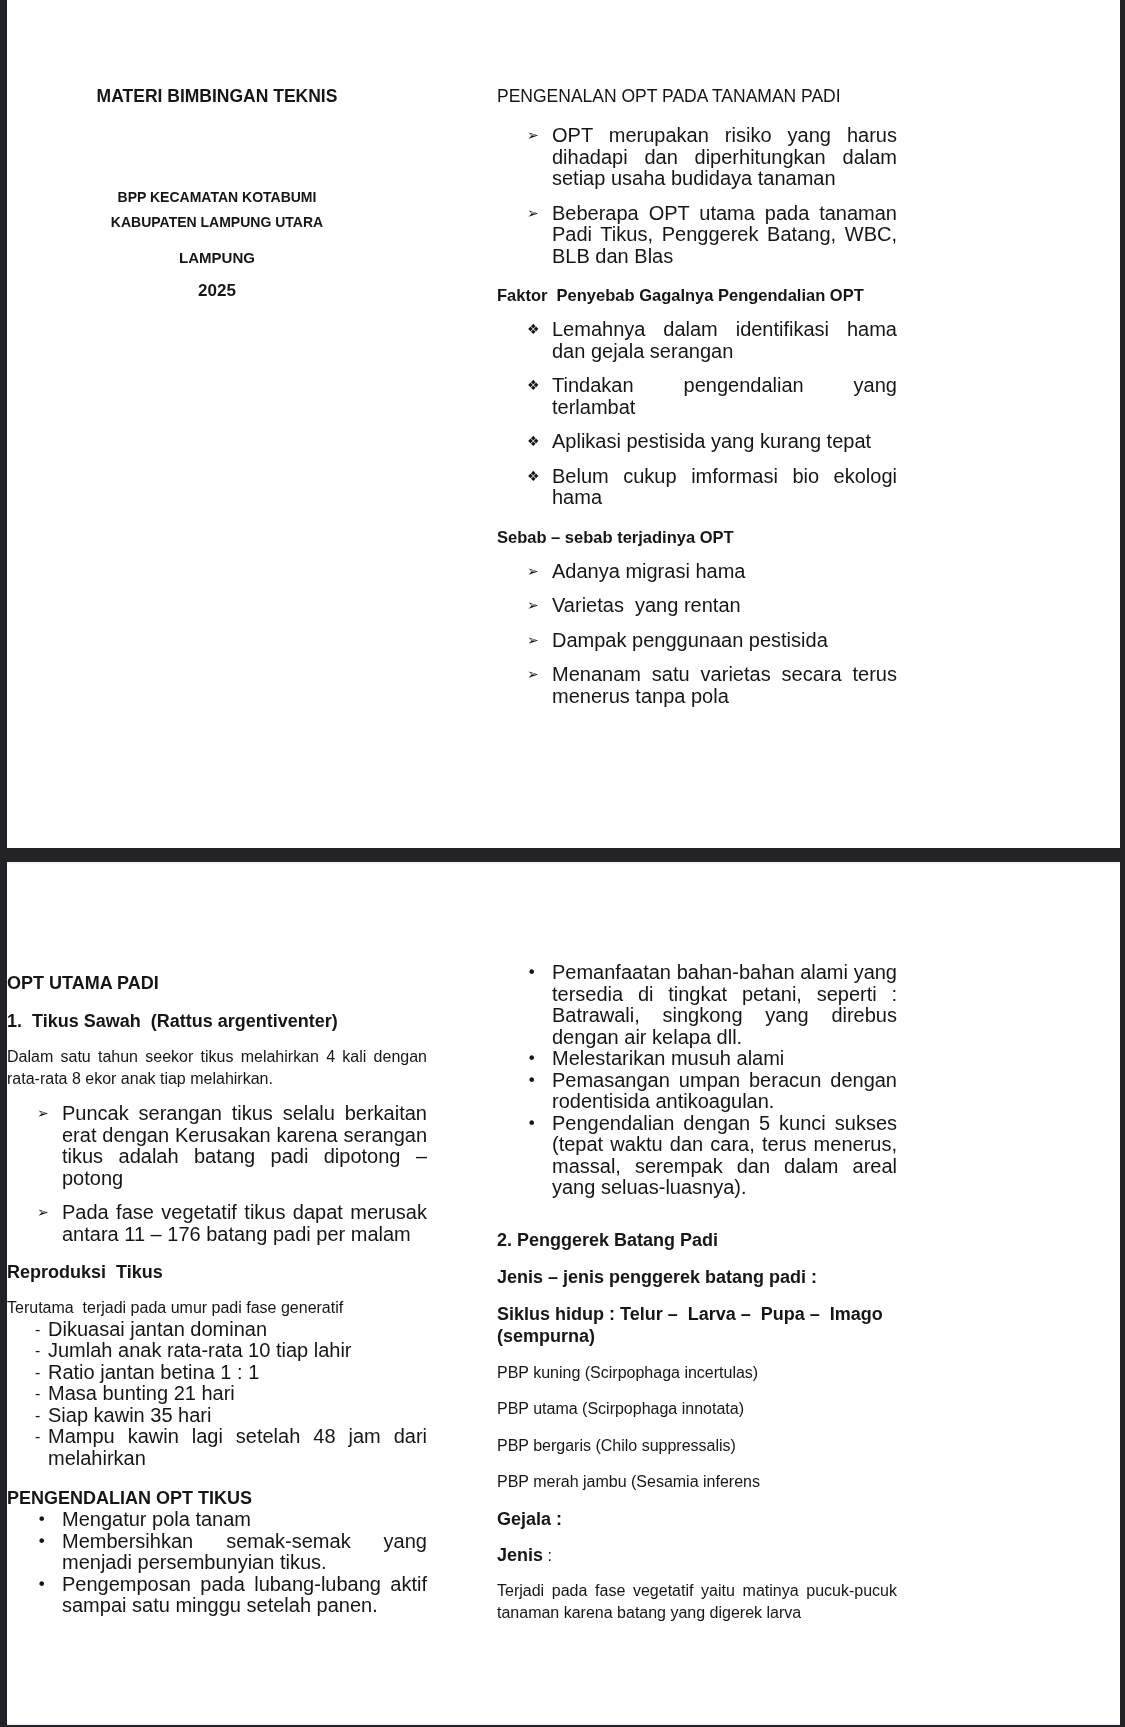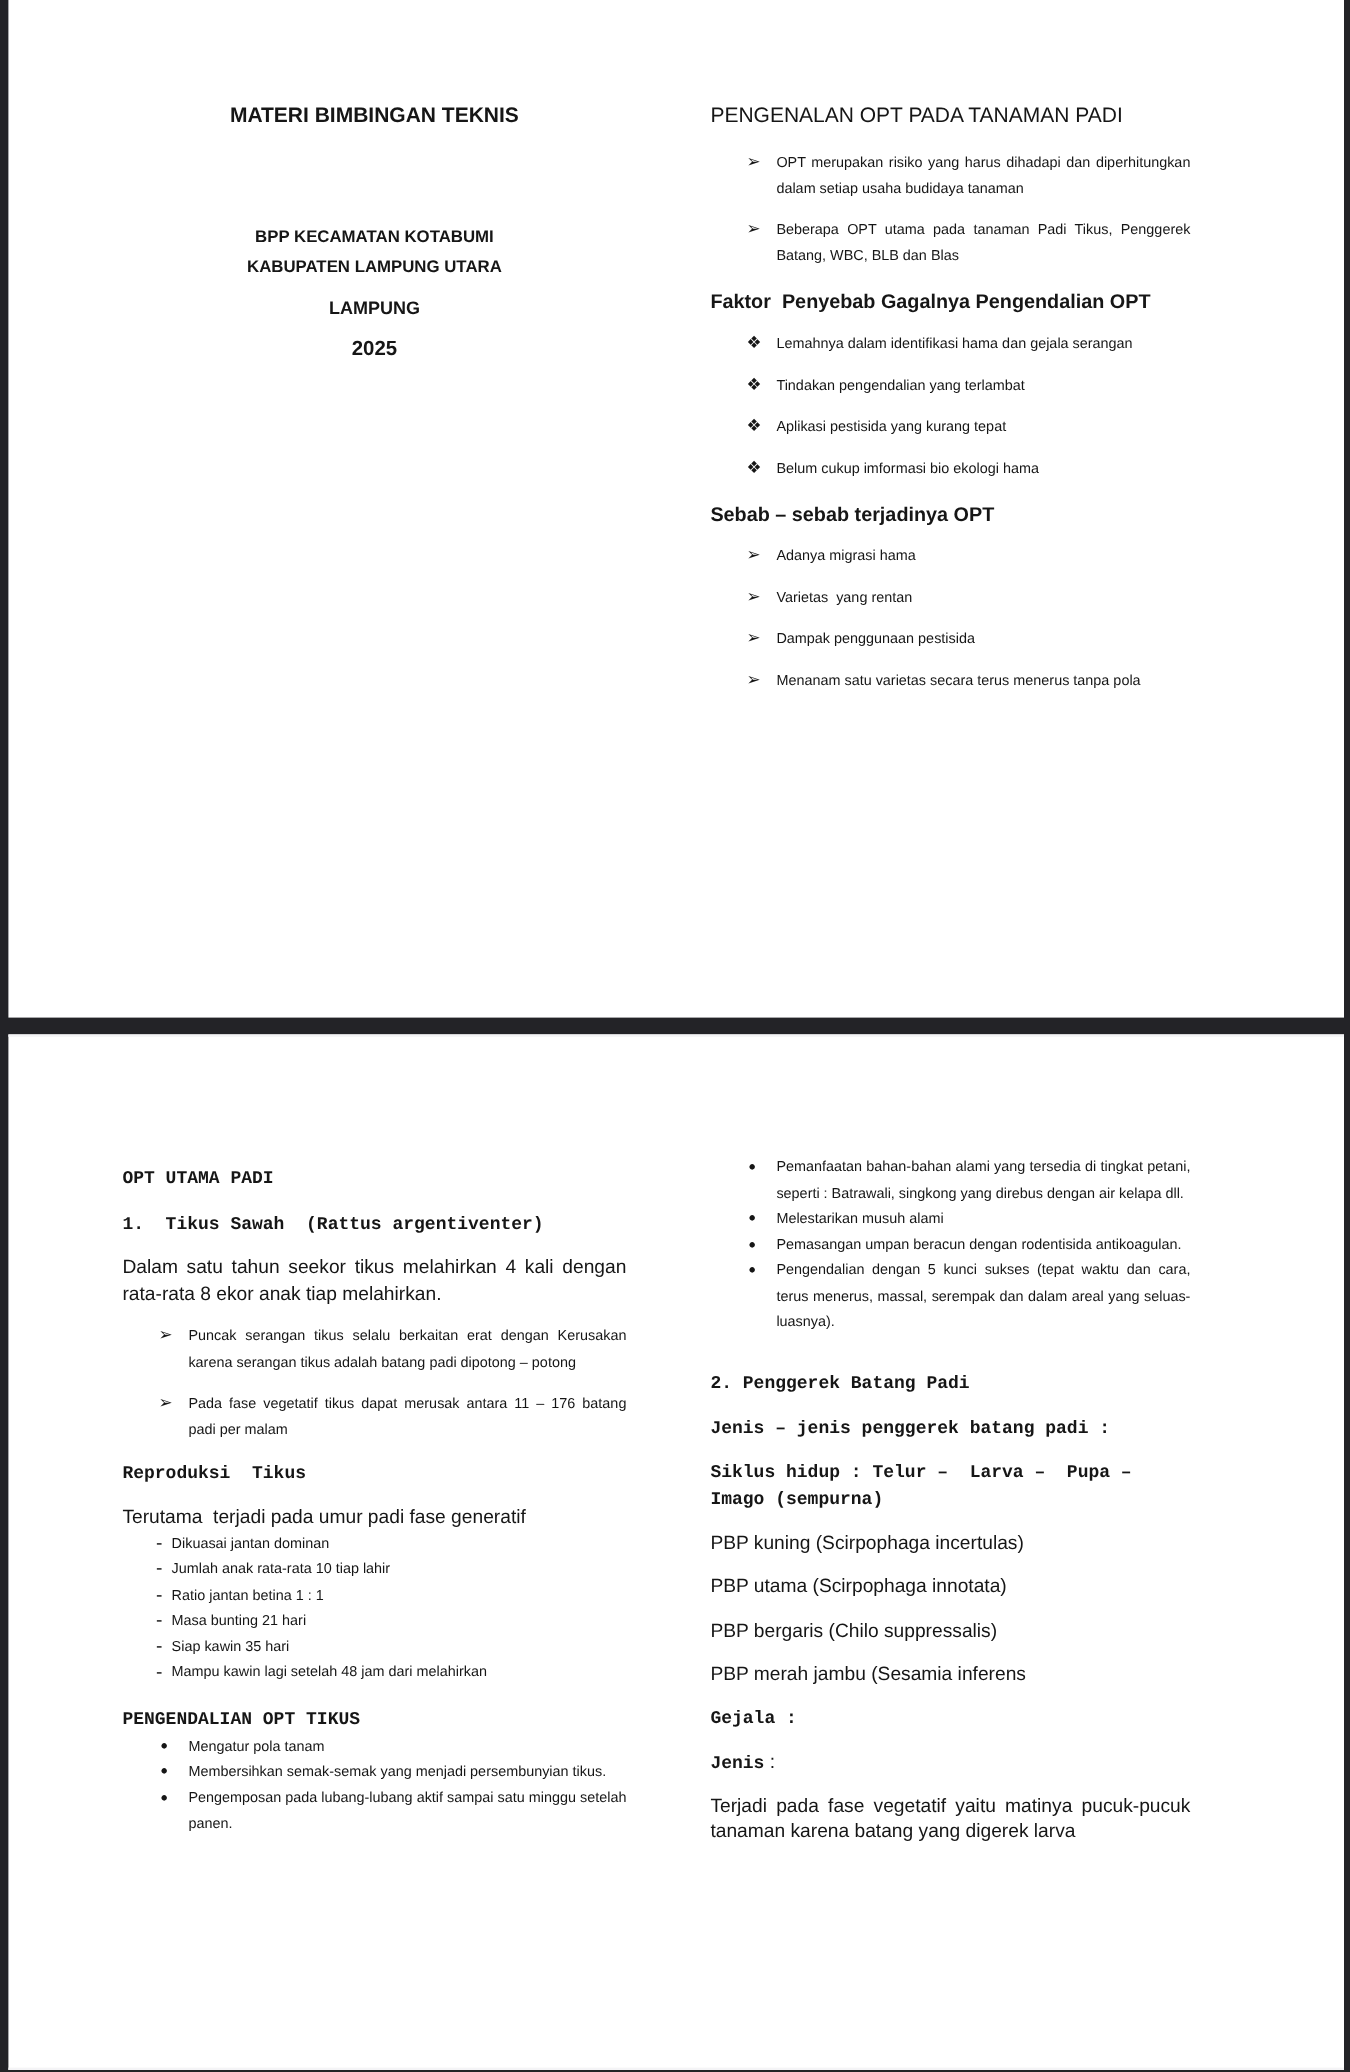--- a/index.html
+++ b/index.html
@@ -13,51 +13,50 @@
   .page{
     position:absolute;left:7px;width:1113px;background:#ffffff;
     overflow:hidden;
   }
   #page-1{top:0;height:848px;}
   #page-2{top:862px;height:859px;border-top:2px solid #f4f4f6;border-bottom:2px solid #f4f4f6;}
   .cols{
     display:grid;
     grid-template-columns:420px 400px;
     column-gap:70px;
-    padding-left:95px;
     box-sizing:border-box;
   }
   .col{min-width:0;}
   
   .body-text{font-size:16px;line-height:21.5px;text-align:justify;}
   .keepsp{white-space:pre-wrap;}
   
   .bullet{display:flex;align-items:flex-start;padding-left:30px;margin-top:13px;}
   .bullet.tight{margin-top:0;}
   .mk{flex:0 0 25px;width:25px;font-size:14px;line-height:21.5px;font-family:"DejaVu Sans", sans-serif;}
   .mk.disc{font-size:16px;}
-  .tx{flex:1;font-size:12px;line-height:21.5px;text-align:justify;}
+  .tx{flex:1;font-size:20px;line-height:21.5px;text-align:justify;}
   .dash-row{display:flex;align-items:flex-start;padding-left:28px;}
   .dash-row .mk{flex:0 0 13px;width:13px;font-size:16px;font-family:"Liberation Sans", sans-serif;}
   
   .cover{padding-top:84px;text-align:center;}
   .cover-doc-type{font-size:17.5px;line-height:24px;font-weight:bold;}
   .cover-title{margin-top:43px;font-size:17.5px;line-height:37px;font-weight:bold;}
   .cover-byline{margin-top:72px;font-size:17px;line-height:22px;font-weight:bold;}
   .cover-institution{margin-top:77px;font-size:14px;line-height:25px;font-weight:bold;}
   .cover-region{margin-top:12px;font-size:15px;line-height:22px;font-weight:bold;}
   .cover-year{margin-top:11px;font-size:17px;line-height:22px;font-weight:bold;}
   
   .p1r{padding-top:84px;}
   .p1r-h1{font-size:17.5px;line-height:24px;font-weight:normal;margin-bottom:17px;}
   .sect-h{font-size:16.5px;line-height:22px;font-weight:bold;margin-top:17px;}
   
   .p2l{padding-top:108px;}
   .p2r{padding-top:98px;}
-  .p2-h{font-size:15px;line-height:22px;font-weight:bold;font-family:Liberation Mono, monospace;}
+  .p2-h{font-size:18px;line-height:22px;font-weight:bold;}
   .mt14{margin-top:14px;}
   .mt15{margin-top:15px;}
   .mt16{margin-top:16px;}
   .mt18{margin-top:18px;}
   .mt30{margin-top:30px;}
   .dash-list{margin-top:0;}
 </style>
 </head>
 <body>
 

